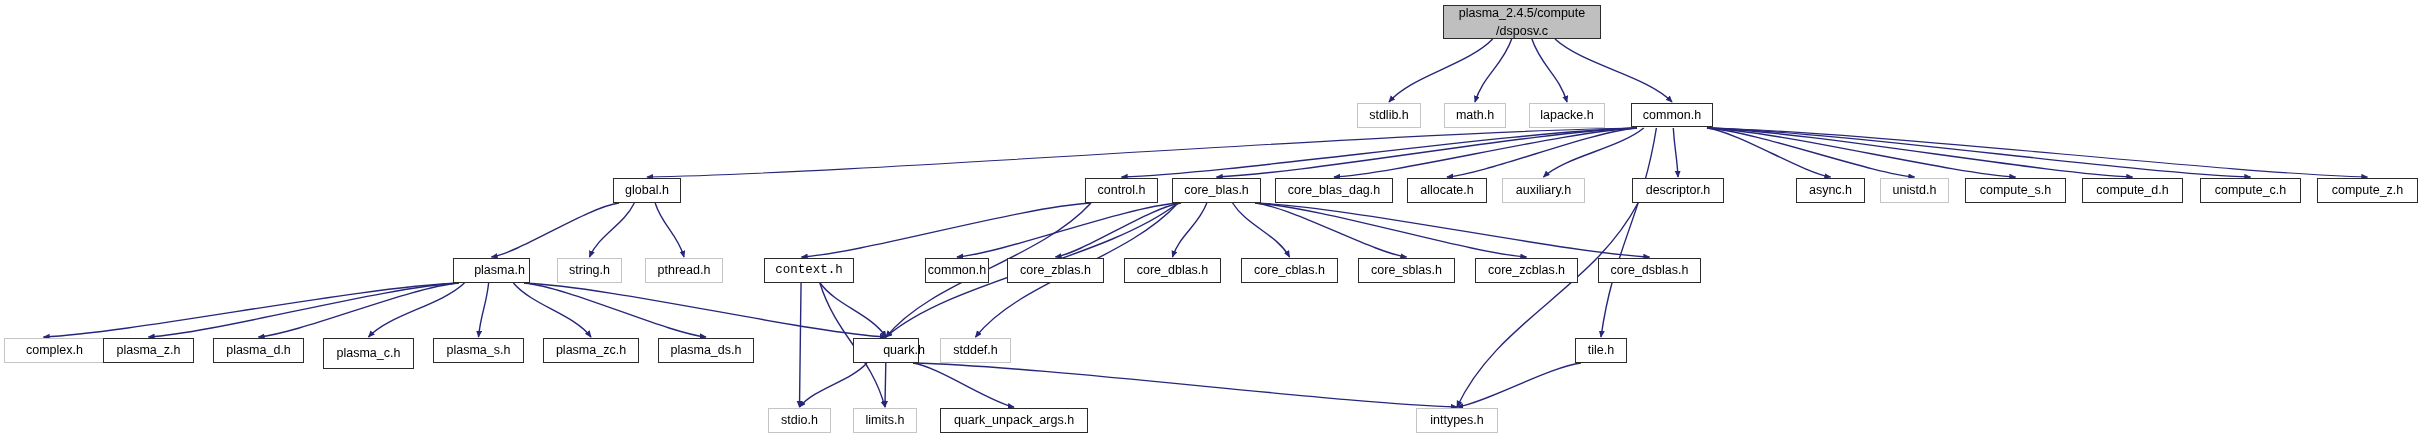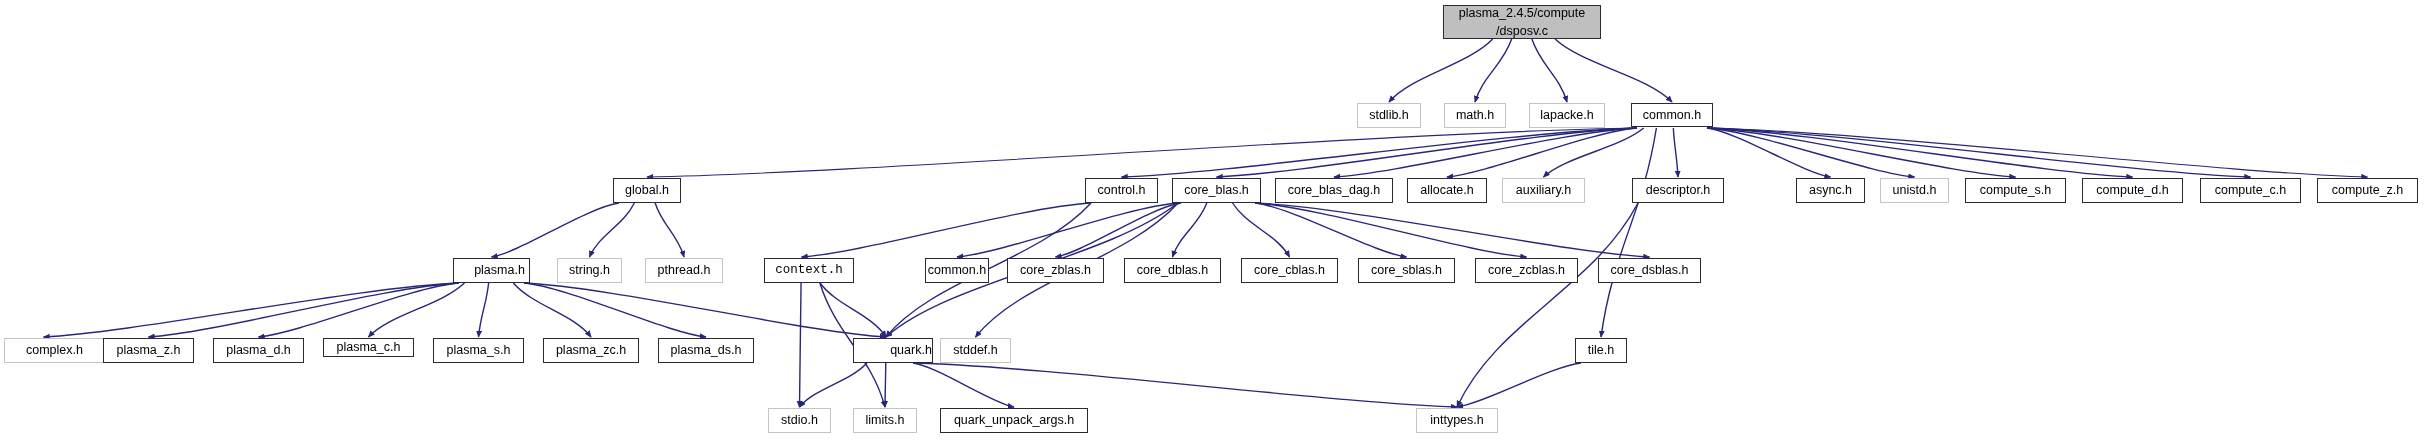--- a/index.html
+++ b/index.html
@@ -134,24 +134,24 @@
     <div class="node strong" style="left: 925px; top: 258px; width: 64px; height: 25px;">common.h</div>
     <div class="node strong" style="left: 1007px; top: 258px; width: 97px; height: 25px;">core_zblas.h</div>
     <div class="node strong" style="left: 1124px; top: 258px; width: 97px; height: 25px;">core_dblas.h</div>
     <div class="node strong" style="left: 1241px; top: 258px; width: 97px; height: 25px;">core_cblas.h</div>
     <div class="node strong" style="left: 1358px; top: 258px; width: 97px; height: 25px;">core_sblas.h</div>
     <div class="node strong" style="left: 1475px; top: 258px; width: 103px; height: 25px;">core_zcblas.h</div>
     <div class="node strong" style="left: 1598px; top: 258px; width: 103px; height: 25px;">core_dsblas.h</div>
     <div class="node" style="left: 4px; top: 338px; width: 101px; height: 25px;">complex.h</div>
     <div class="node strong" style="left: 103px; top: 338px; width: 91px; height: 25px;">plasma_z.h</div>
     <div class="node strong" style="left: 213px; top: 338px; width: 91px; height: 25px;">plasma_d.h</div>
-    <div class="node strong" style="left: 323px; top: 338px; width: 91px; height: 19px;">plasma_c.h</div>
+    <div class="node strong" style="left: 323px; top: 338px; width: 91px; height: 31px;">plasma_c.h</div>
     <div class="node strong" style="left: 433px; top: 338px; width: 91px; height: 25px;">plasma_s.h</div>
     <div class="node strong" style="left: 543px; top: 338px; width: 96px; height: 25px;">plasma_zc.h</div>
     <div class="node strong" style="left: 658px; top: 338px; width: 96px; height: 25px;">plasma_ds.h</div>
-    <div class="node strong" style="left: 853px; top: 338px; width: 80px; height: 25px; padding-left: 36px;">quark.h</div>
+    <div class="node strong" style="left: 853px; top: 338px; width: 66px; height: 25px; padding-left: 36px;">quark.h</div>
     <div class="node" style="left: 940px; top: 338px; width: 71px; height: 25px;">stddef.h</div>
     <div class="node strong" style="left: 1575px; top: 338px; width: 52px; height: 25px;">tile.h</div>
     <div class="node" style="left: 768px; top: 408px; width: 63px; height: 25px;">stdio.h</div>
     <div class="node" style="left: 853px; top: 408px; width: 64px; height: 25px;">limits.h</div>
     <div class="node strong" style="left: 940px; top: 408px; width: 148px; height: 25px;">quark_unpack_args.h</div>
     <div class="node" style="left: 1416px; top: 408px; width: 82px; height: 25px;">inttypes.h</div>
   </div>
 
 </body></html>

